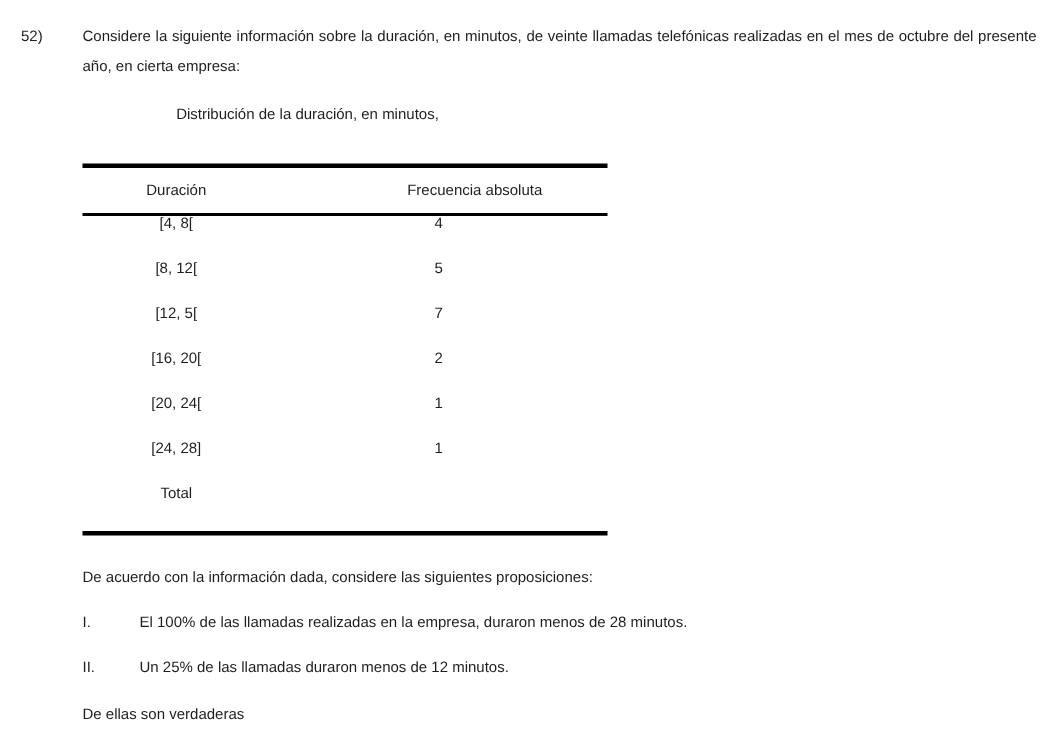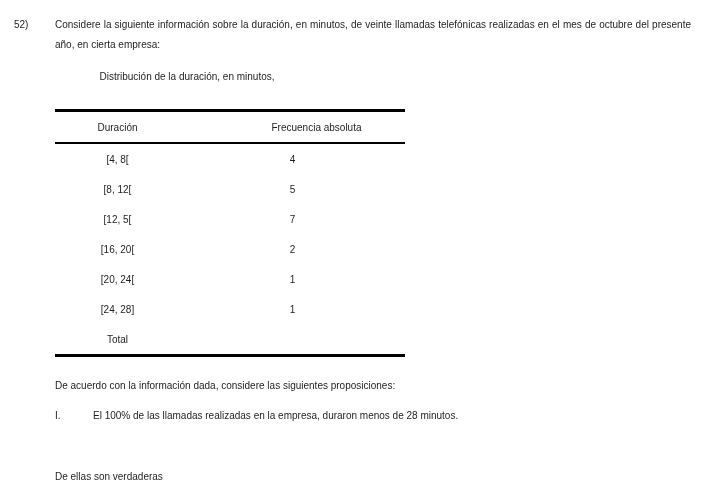--- a/index.html
+++ b/index.html
@@ -20,32 +20,32 @@
 
   
   .problem-number { left: 14px; top: 15px; line-height: 20px; }
   .statement {
     left: 55px; top: 15px; width: 636px;
     text-align: justify; line-height: 20px;
   }
 
   
   .table-title {
-    left: 37px; top: 67px; width: 300px;
+    left: 55px; top: 67px; width: 300px;
     text-align: center; line-height: 19px;
   }
 
   
   .stat-table { left: 55px; top: 109px; width: 350px; }
   .rule { background: #000000; width: 100%; }
   .rule-top { height: 3px; }
   .rule-mid { height: 2px; }
   .rule-bottom { height: 3px; }
   .thead-row { display: flex; height: 30px; align-items: center; gap: 48px; }
-  .trow { display: flex; height: 30px; align-items: center; }
+  .trow { display: flex; height: 30px; }
   .c1 { width: 125px; text-align: center; }
   .c2 { flex: 1; text-align: center; }
 
   
   .prop-intro { left: 55px; top: 377px; line-height: 18px; }
   .prop-item { left: 55px; width: 630px; line-height: 18px; }
   .prop-item-1 { top: 407px; }
   .prop-item-2 { top: 437px; }
   .prop-marker { position: absolute; left: 0; top: 0; }
   .prop-text { display: block; margin-left: 38px; }
@@ -105,16 +105,20 @@
     <div class="rule rule-bottom"></div>
   </div>
 
   <div class="abs prop-intro">De acuerdo con la información dada, considere las siguientes proposiciones:</div>
 
   <div class="abs prop-item prop-item-1">
     <span class="prop-marker">I.</span>
     <span class="prop-text">El 100% de las llamadas realizadas en la empresa, duraron menos de 28 minutos.</span>
   </div>
 
+  <div class="abs prop-item prop-item-2">
+    <span class="prop-marker">II.</span>
+    <span class="prop-text">Un 25% de las llamadas duraron menos de 12 minutos.</span>
+  </div>
 
   <div class="abs closing">De ellas son verdaderas</div>
 
 </div>
 
 </body></html>

